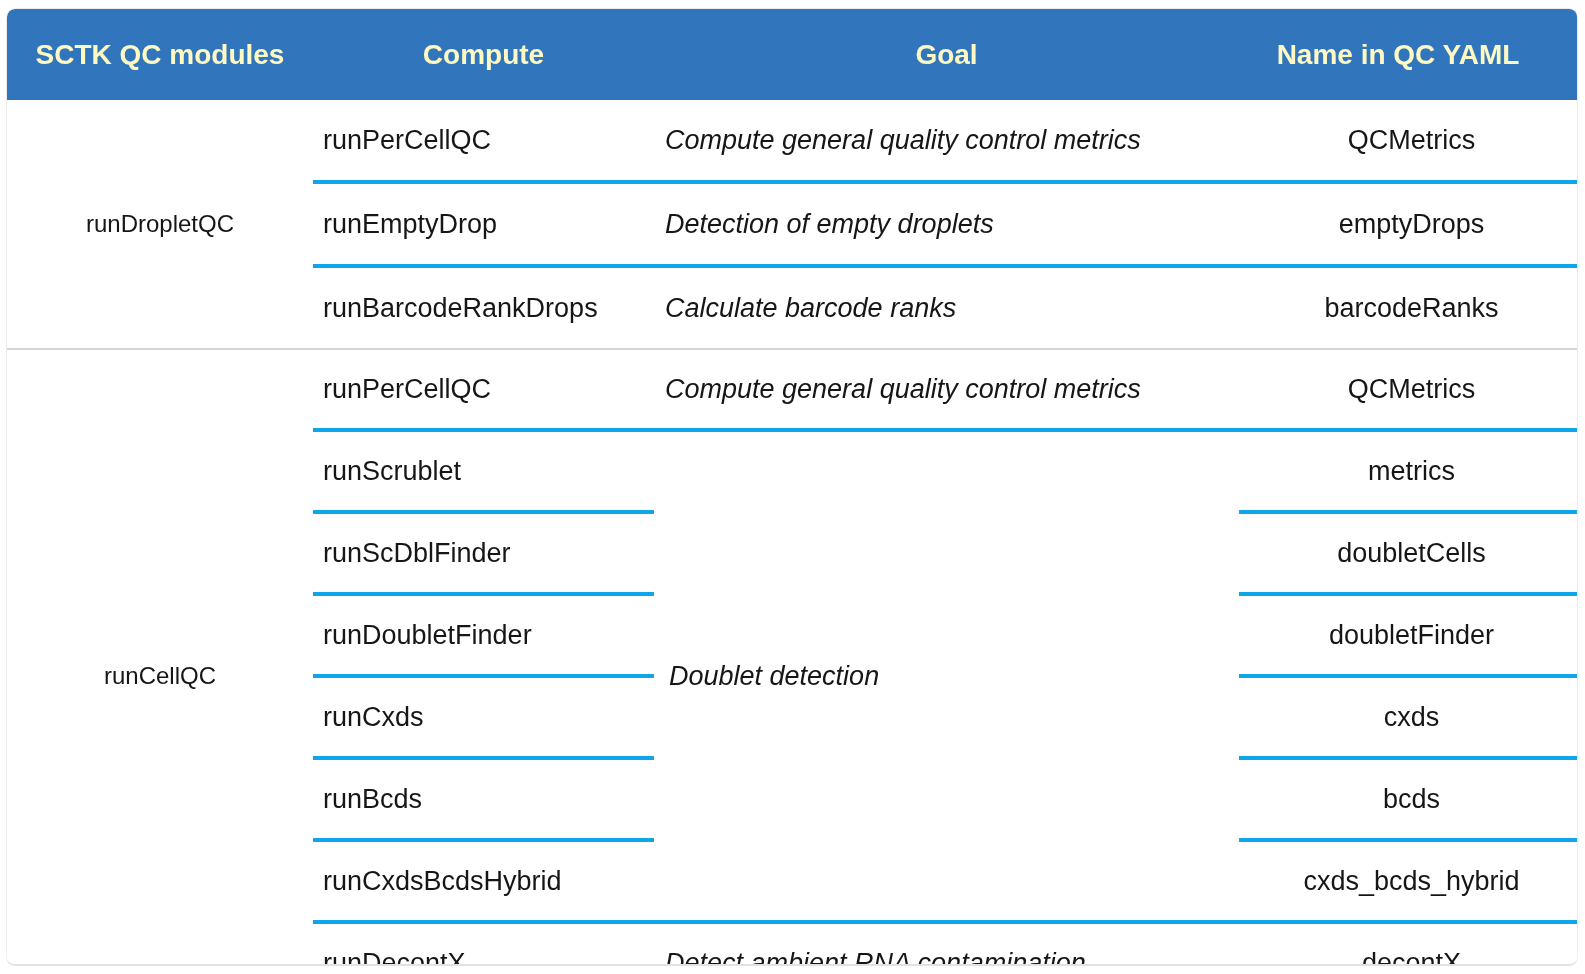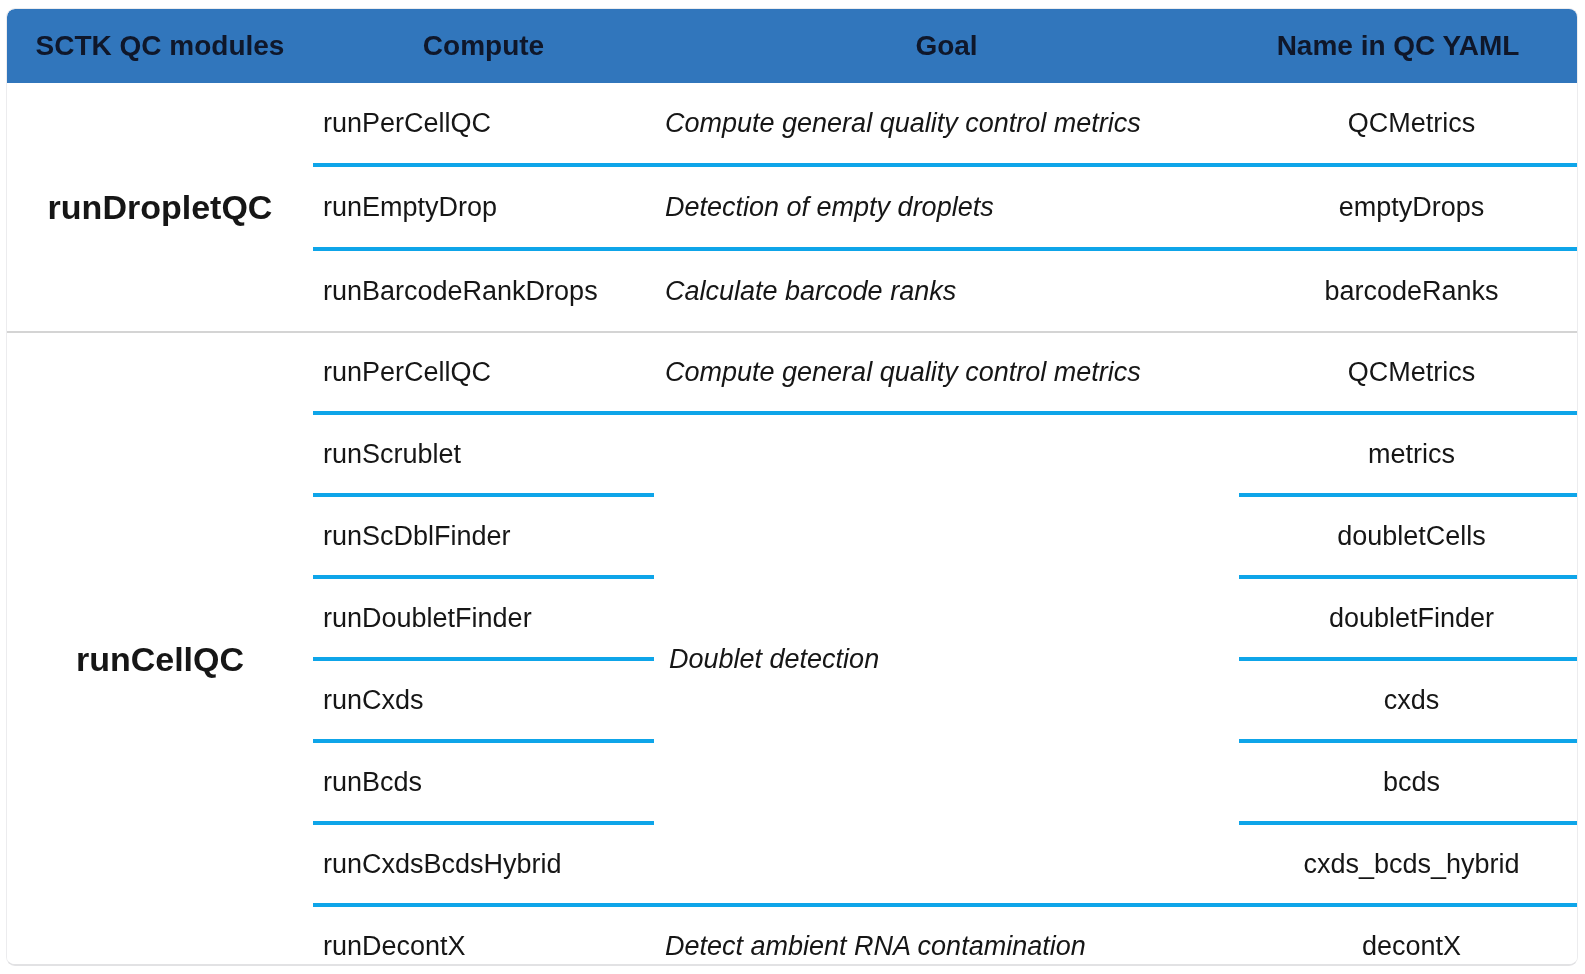--- a/index.html
+++ b/index.html
@@ -27,45 +27,44 @@
     border-collapse: collapse;
     table-layout: fixed;
     color: #161616;
   }
   col.c1 { width: 306px; }
   col.c2 { width: 341px; }
   col.c3 { width: 585px; }
   col.c4 { width: 340px; }
 
   thead th {
-    height: 74px;
+    height: 91px;
     background: #3176bc;
-    color: #0f172a;
+    color: #fef9c3;
     font-size: 28px;
     font-weight: bold;
     text-align: center;
     vertical-align: middle;
     padding: 0;
   }
   thead th:first-child { border-top-left-radius: 8px; }
   thead th:last-child  { border-top-right-radius: 8px; padding-right: 22px; }
 
   tbody td {
     font-size: 27px;
     vertical-align: middle;
     padding: 0;
     background: #ffffff;
   }
   tr.g1 td { height: 80px; }
   tr.g2 td { height: 78px; }
 
   td.module {
     text-align: center;
-    font-size: 34px;
-    font-weight: bold;
+    font-size: 24px;
   }
   td.method { padding-left: 10px; text-align: left; }
   td.goal   { padding-left: 11px; text-align: left; font-style: italic; }
   td.goal.merged { padding-left: 15px; }
   td.yaml   { padding-left: 5px;  text-align: center; }
 
   
   td.bt  { border-top: 4px solid #0ea5e9; }
   
   td.gbt { border-top: 2px solid #d4d4d4; }

